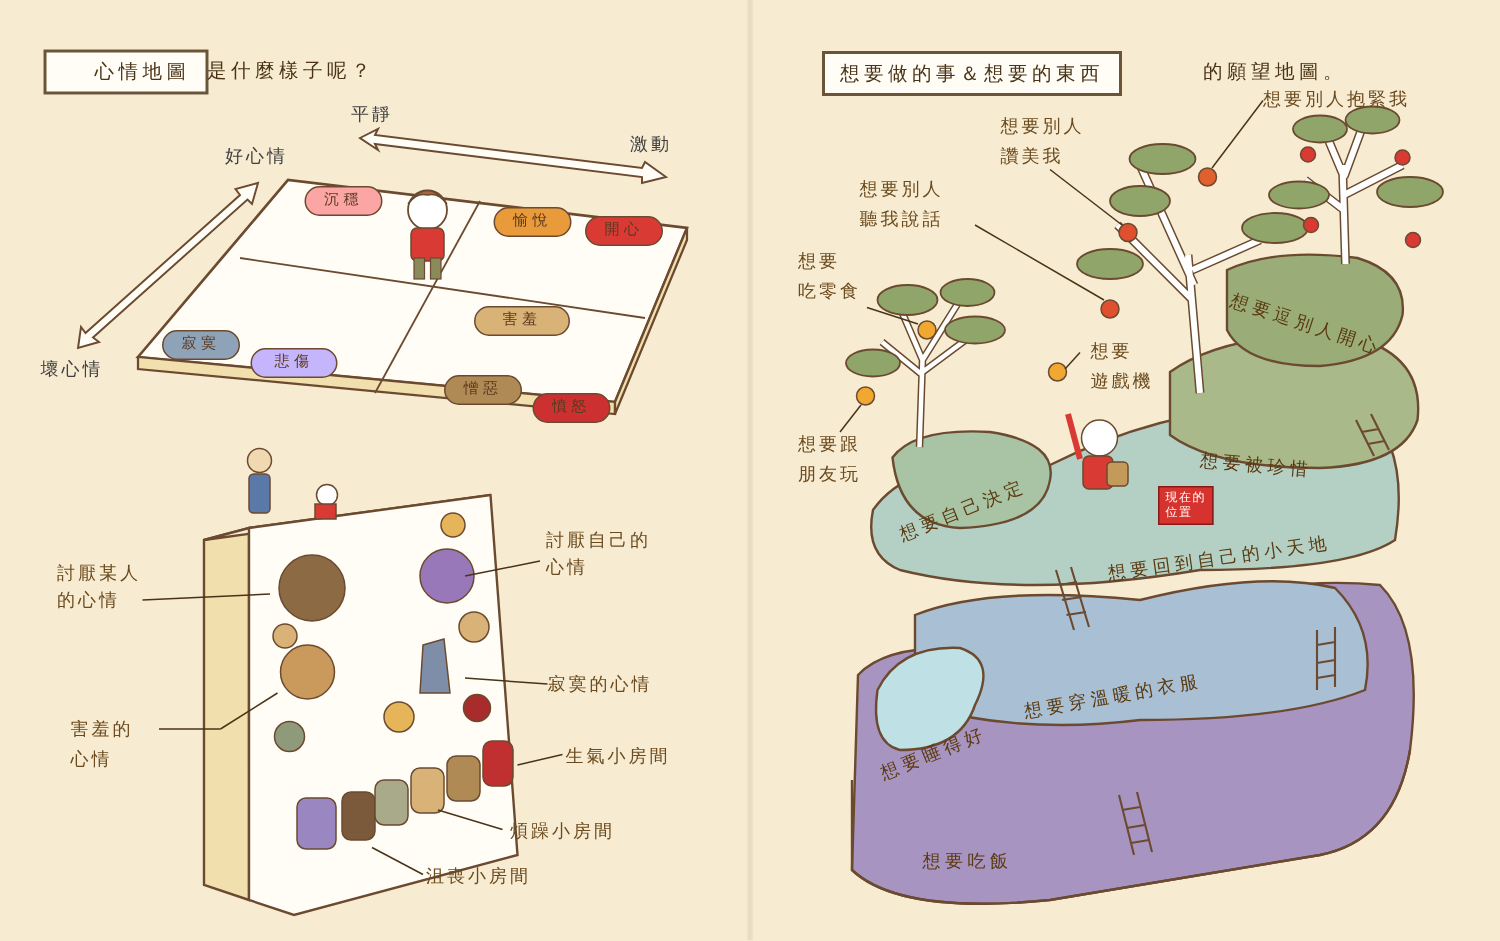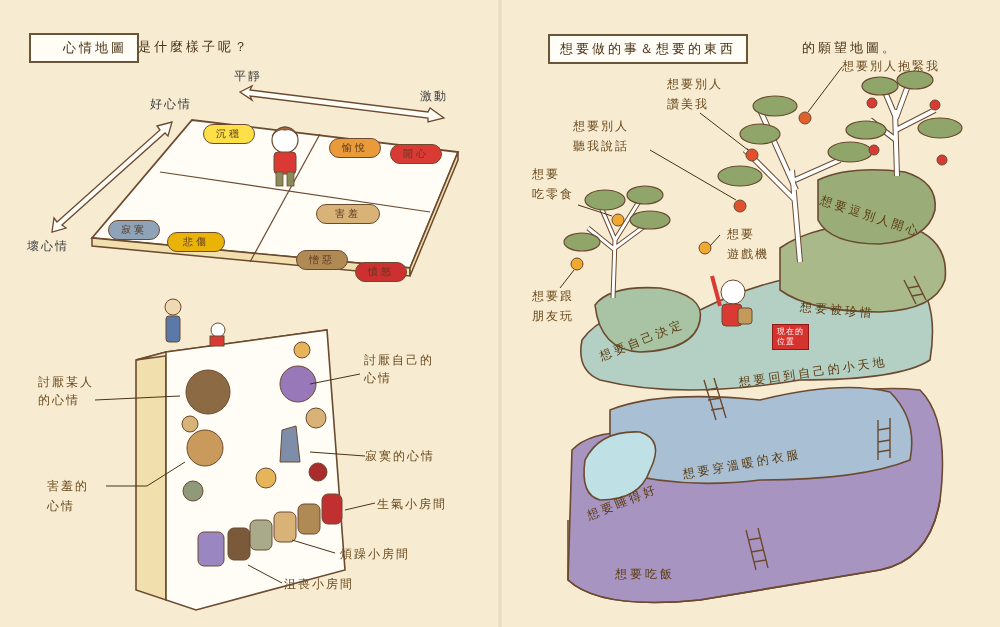--- a/index.html
+++ b/index.html
@@ -184,26 +184,26 @@
 </svg>
 
 <div class="title-box" style="left:29px;top:33px;padding-left:32px;">心情地圖</div>
 <div class="title-after" style="left:138px;top:38px;">是什麼樣子呢？</div>
 
 <div class="lbl dark" style="left:234px;top:66px;">平靜</div>
 <div class="lbl dark" style="left:420px;top:86px;">激動</div>
 <div class="lbl dark" style="left:150px;top:94px;">好心情</div>
 <div class="lbl dark" style="left:27px;top:236px;">壞心情</div>
 
-<div class="pill" style="left:203px;top:124px;width:52px;background:#fde047;">沉穩</div>
+<div class="pill" style="left:203px;top:124px;width:52px;background:#fca5a5;">沉穩</div>
 <div class="pill" style="left:329px;top:138px;width:52px;background:#e99a3a;">愉悅</div>
 <div class="pill" style="left:390px;top:144px;width:52px;background:#d93a34;">開心</div>
 <div class="pill" style="left:316px;top:204px;width:64px;background:#d9b277;">害羞</div>
 <div class="pill" style="left:108px;top:220px;width:52px;background:#8fa3b8;">寂寞</div>
-<div class="pill" style="left:167px;top:232px;width:58px;background:#eab308;">悲傷</div>
+<div class="pill" style="left:167px;top:232px;width:58px;background:#c4b5fd;">悲傷</div>
 <div class="pill" style="left:296px;top:250px;width:52px;background:#b08a55;">憎惡</div>
 <div class="pill" style="left:355px;top:262px;width:52px;background:#cc3030;">憤怒</div>
 
 <div class="lbl" style="left:38px;top:372px;">討厭某人</div>
 <div class="lbl" style="left:38px;top:390px;">的心情</div>
 <div class="lbl" style="left:364px;top:350px;">討厭自己的</div>
 <div class="lbl" style="left:364px;top:368px;">心情</div>
 <div class="lbl" style="left:365px;top:446px;">寂寞的心情</div>
 <div class="lbl" style="left:47px;top:476px;">害羞的</div>
 <div class="lbl" style="left:47px;top:496px;">心情</div>

